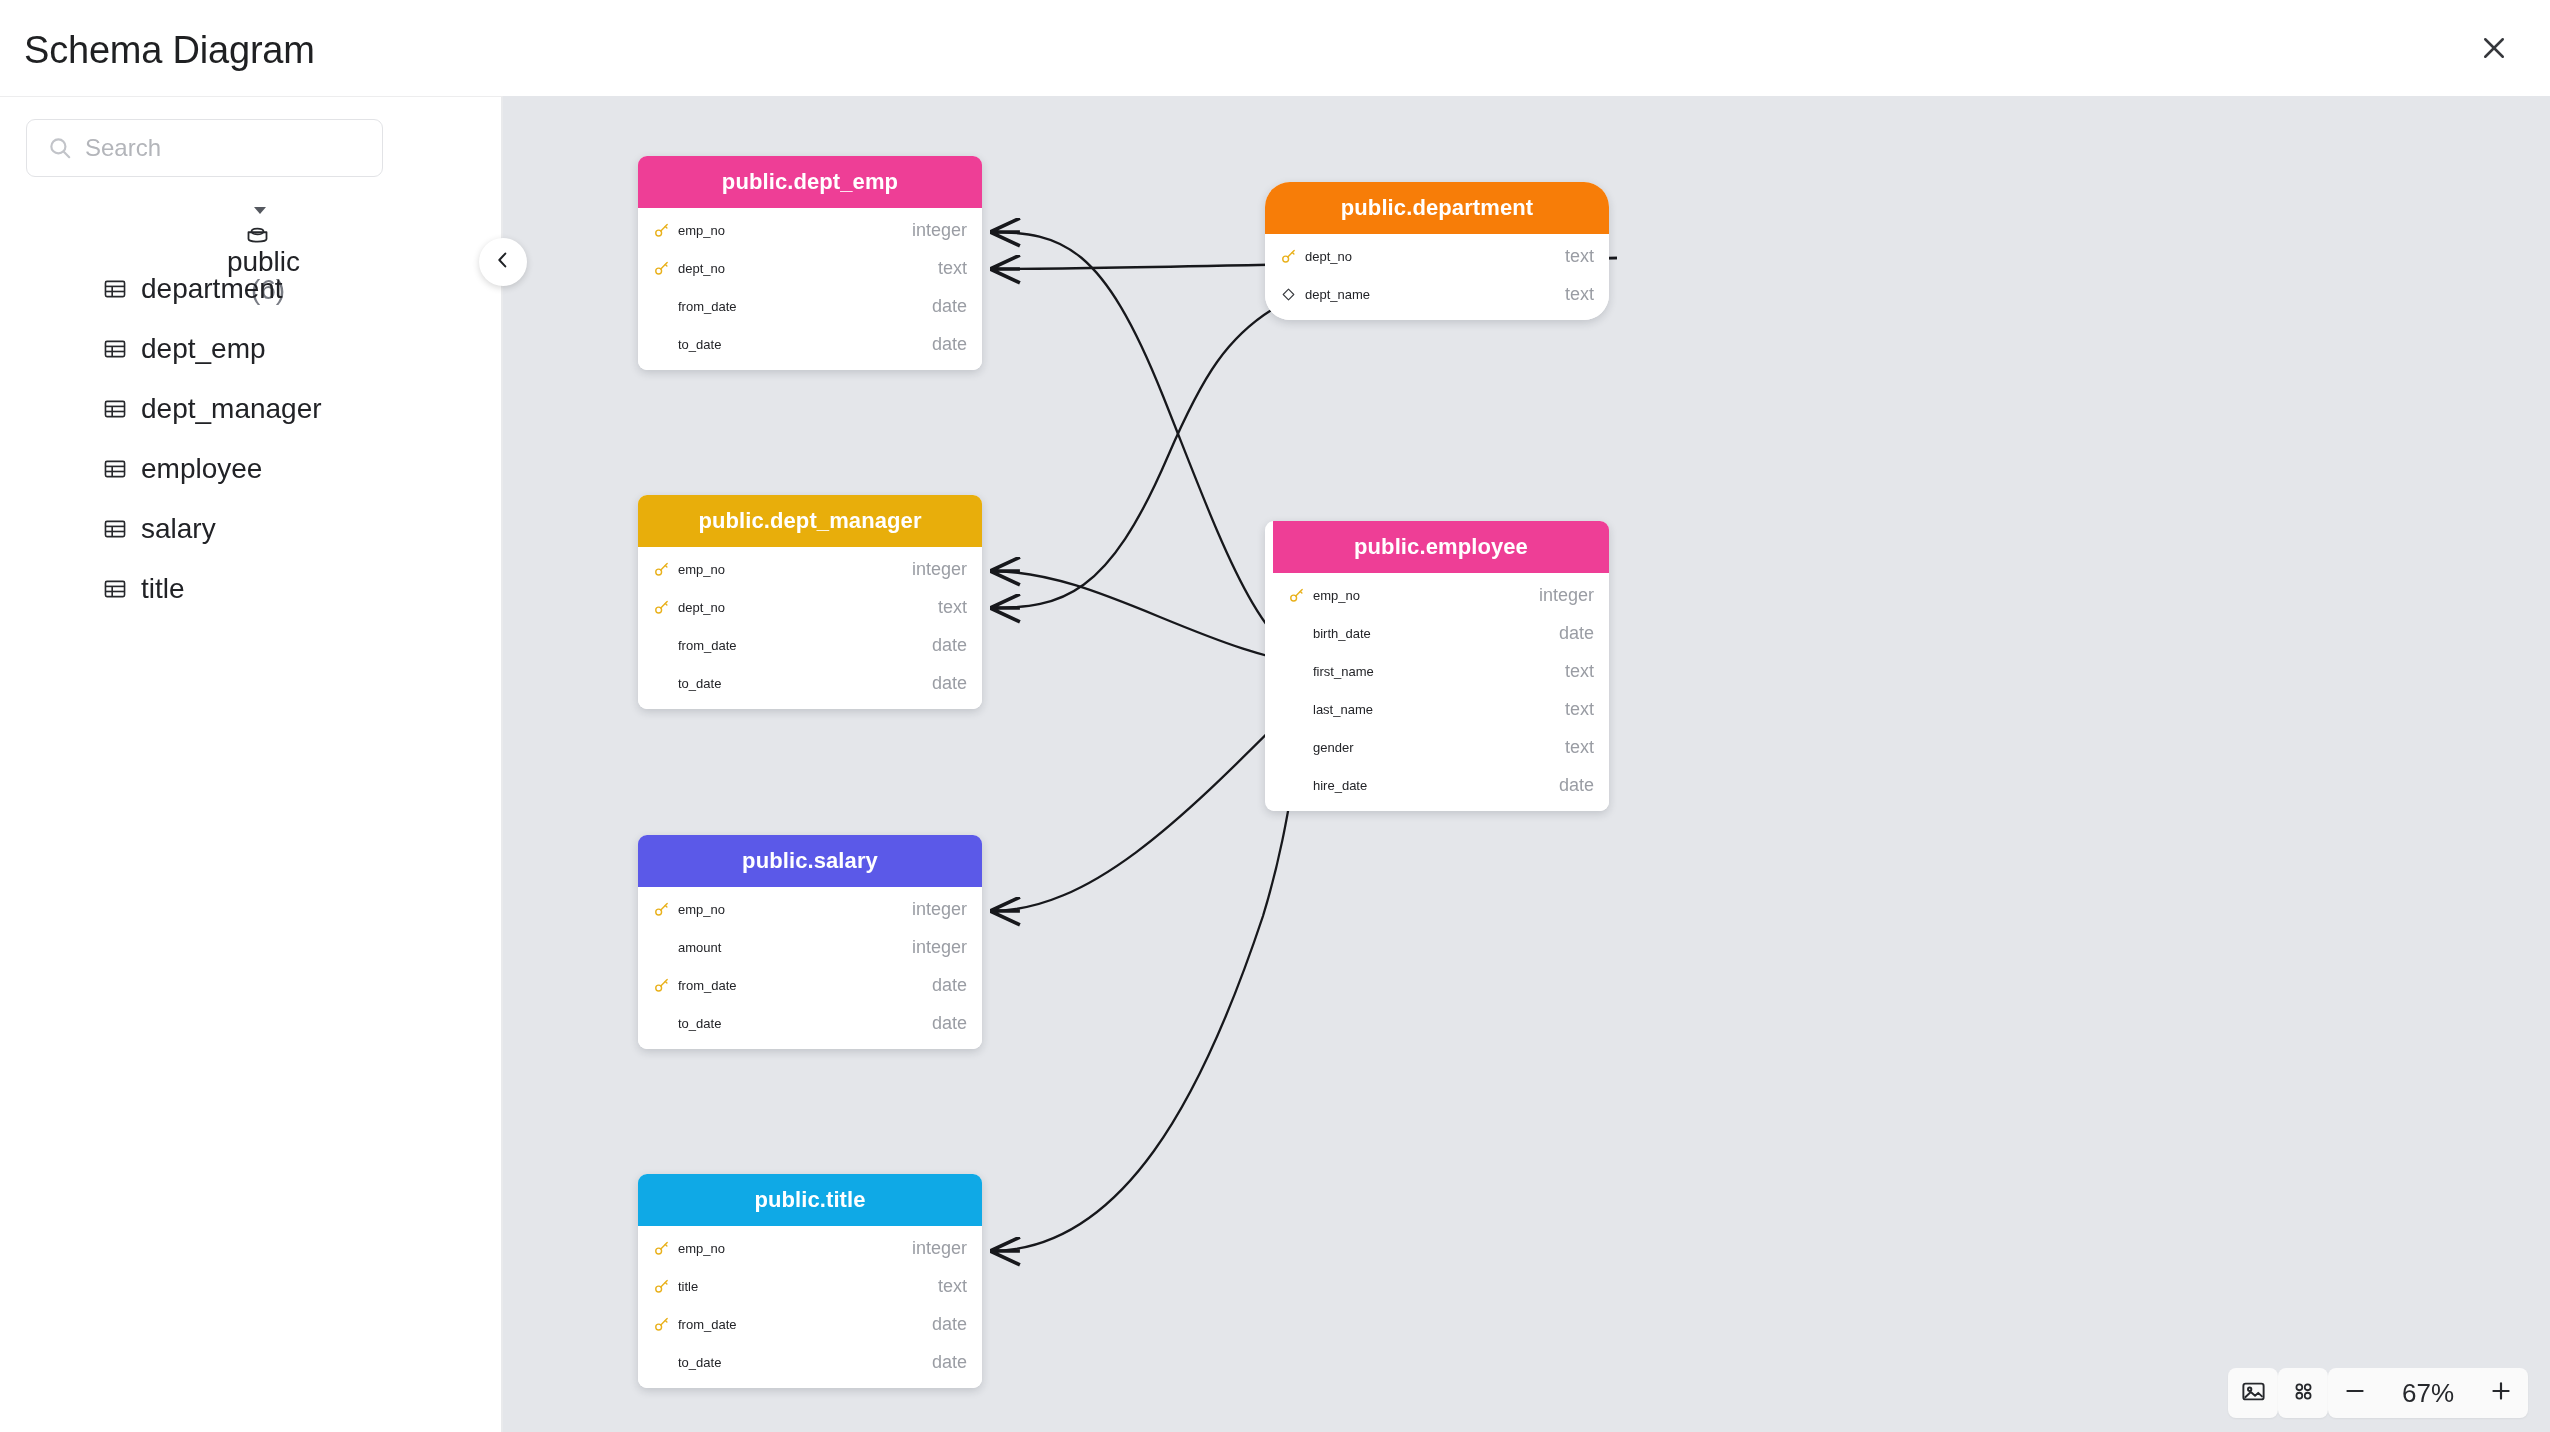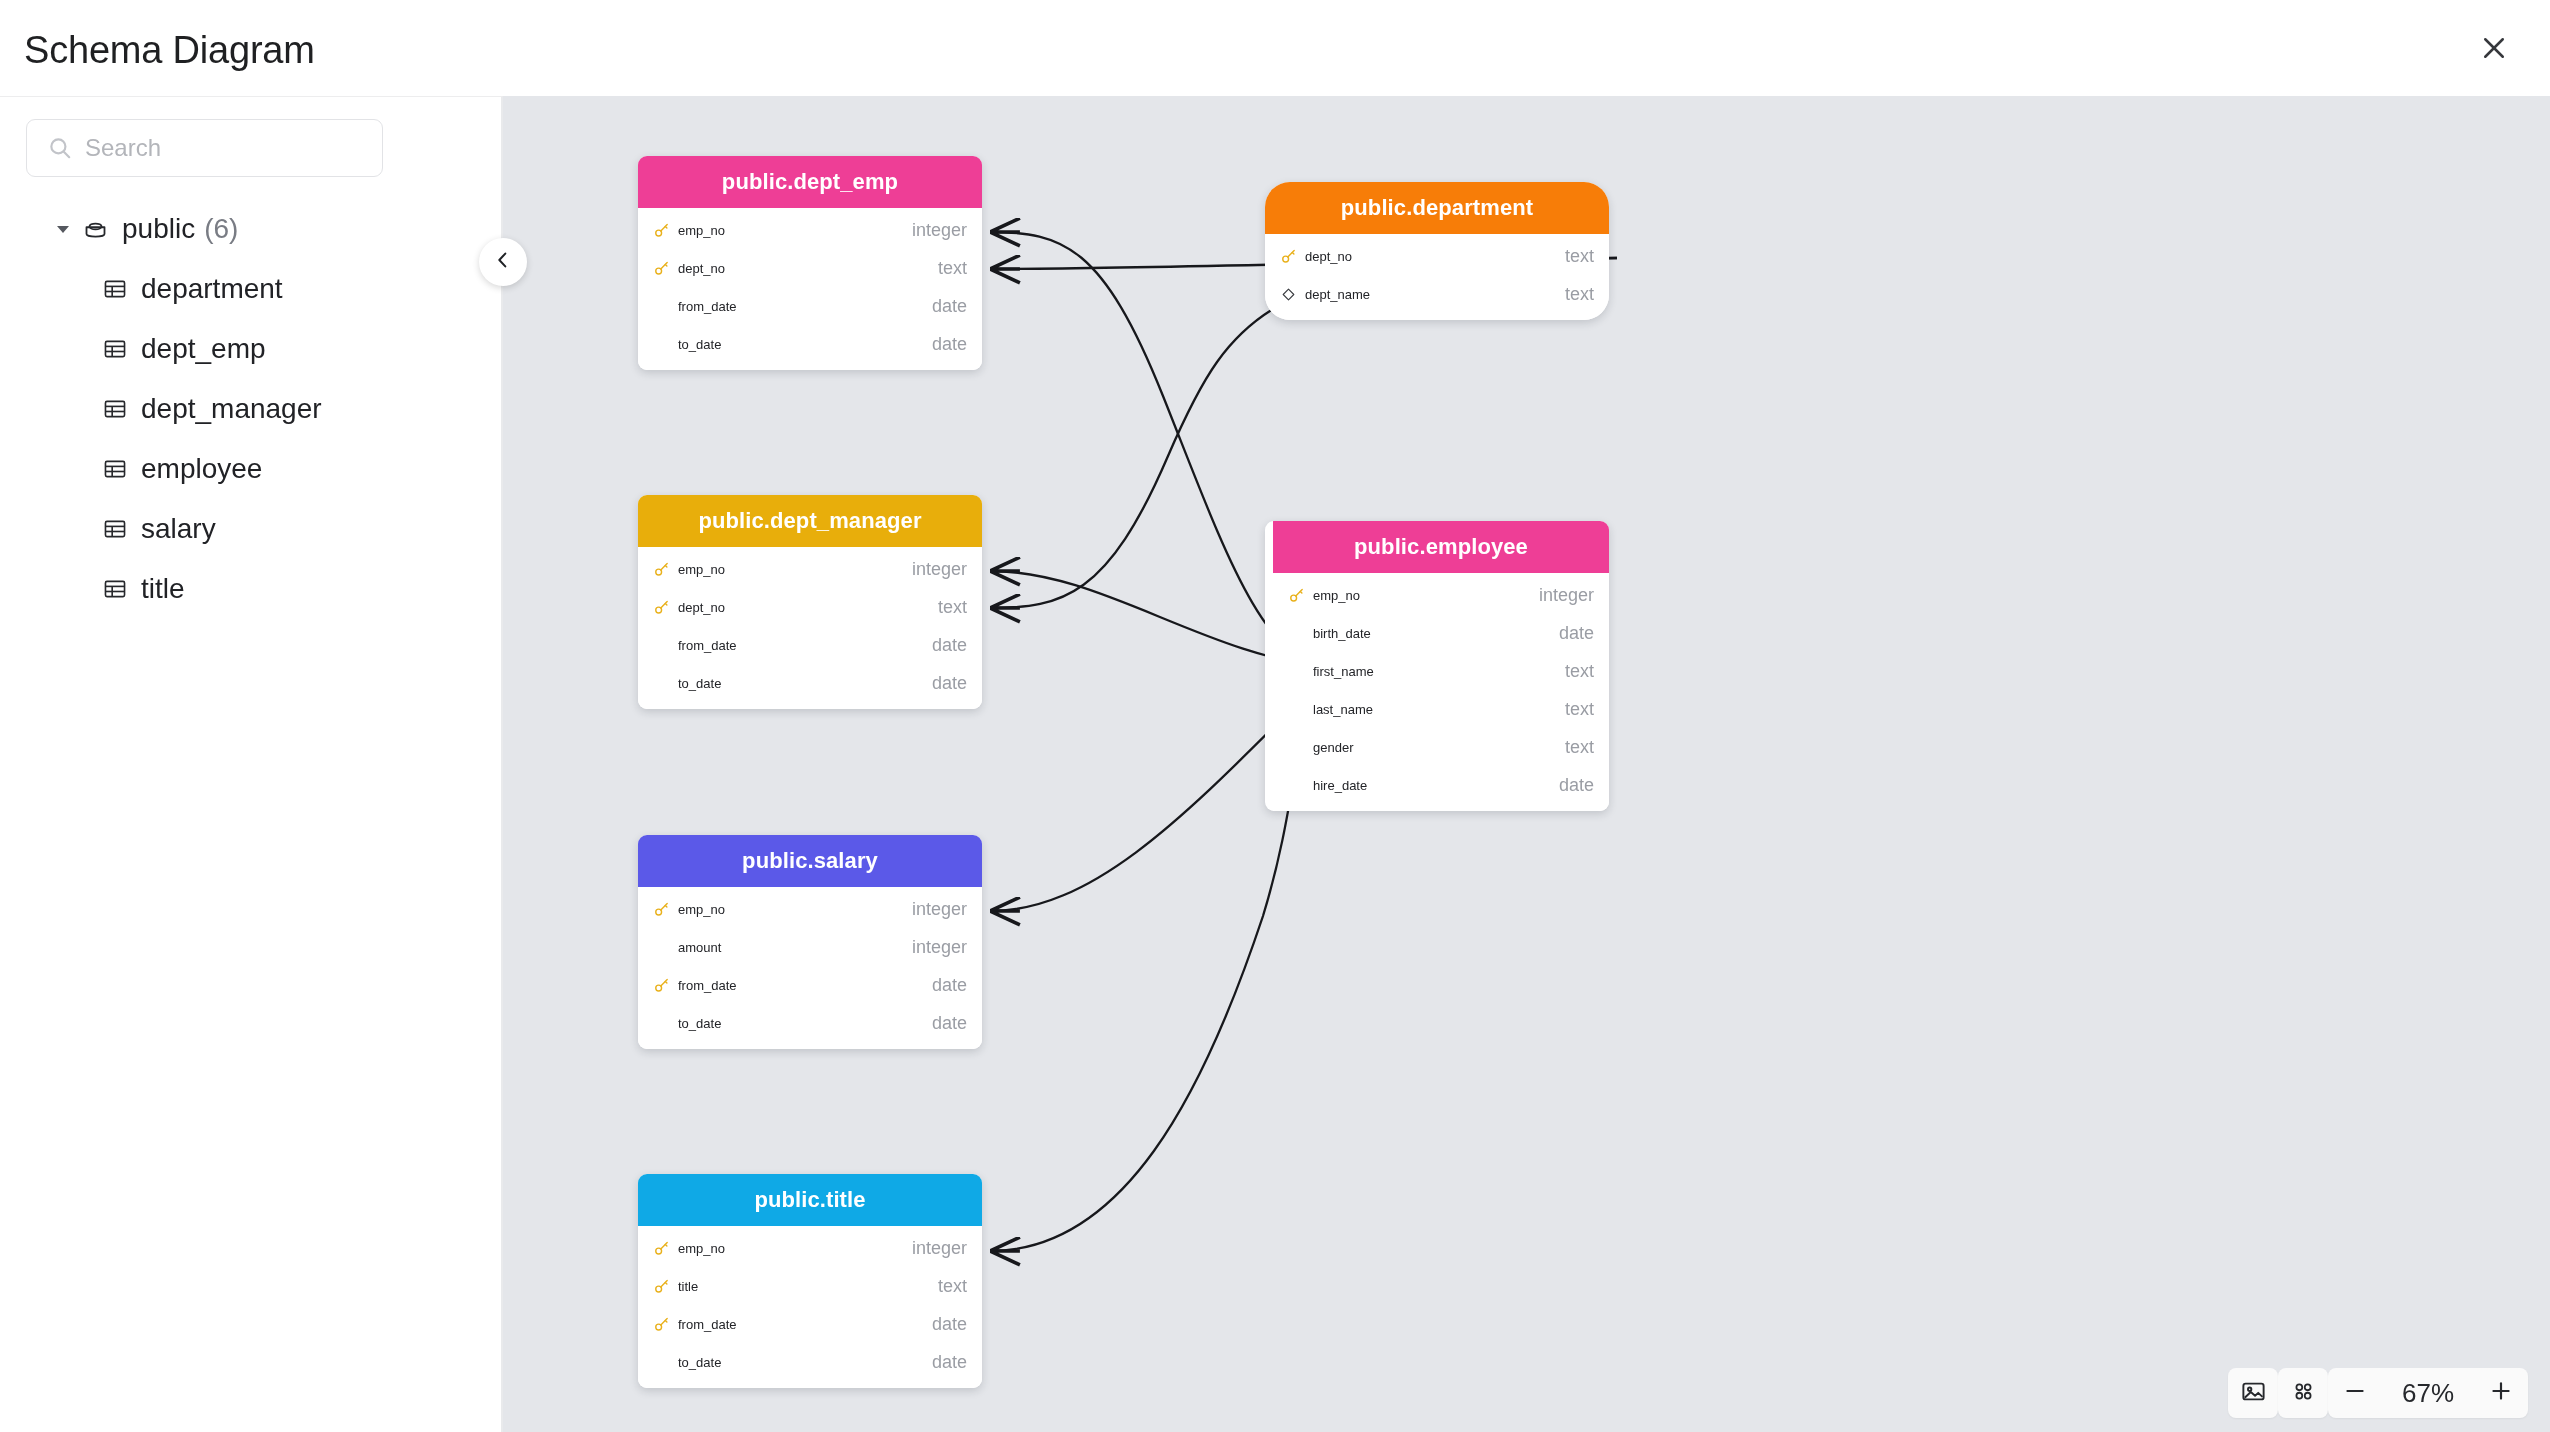--- a/index.html
+++ b/index.html
@@ -82,20 +82,21 @@
   }
   .search-input::placeholder { color: #b3b5ba; }
 
   .tree { padding-left: 26px; }
   .tree-row {
     display: flex;
     align-items: center;
     height: 60px;
     cursor: pointer;
     border-radius: 6px;
+    flex-direction: column;
   }
   .caret {
     width: 22px; height: 22px;
     display: flex; align-items: center; justify-content: center;
     margin-right: 8px;
     flex: 0 0 auto;
   }
   .schema-icon { margin-right: 13px; display: flex; flex: 0 0 auto; }
   .schema-label {
     font-size: 28px;

